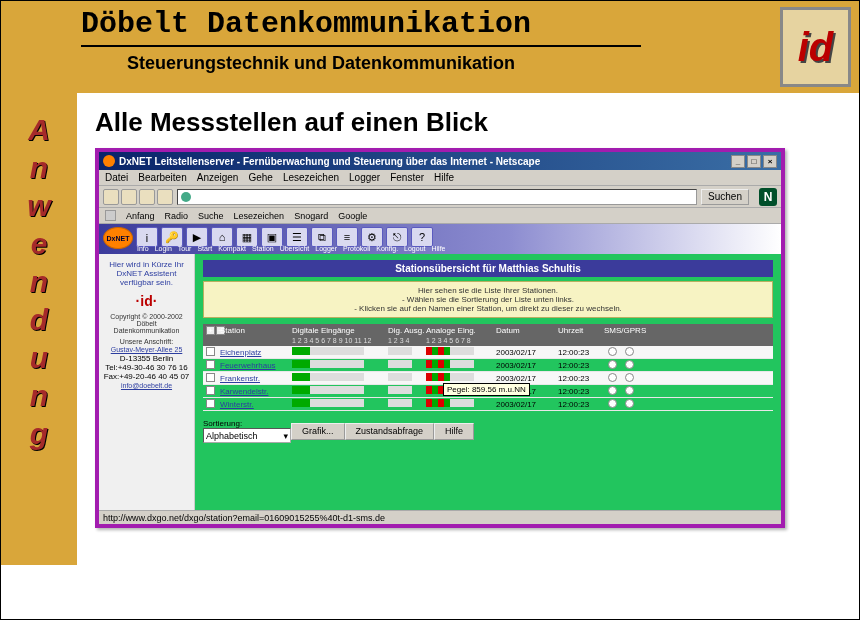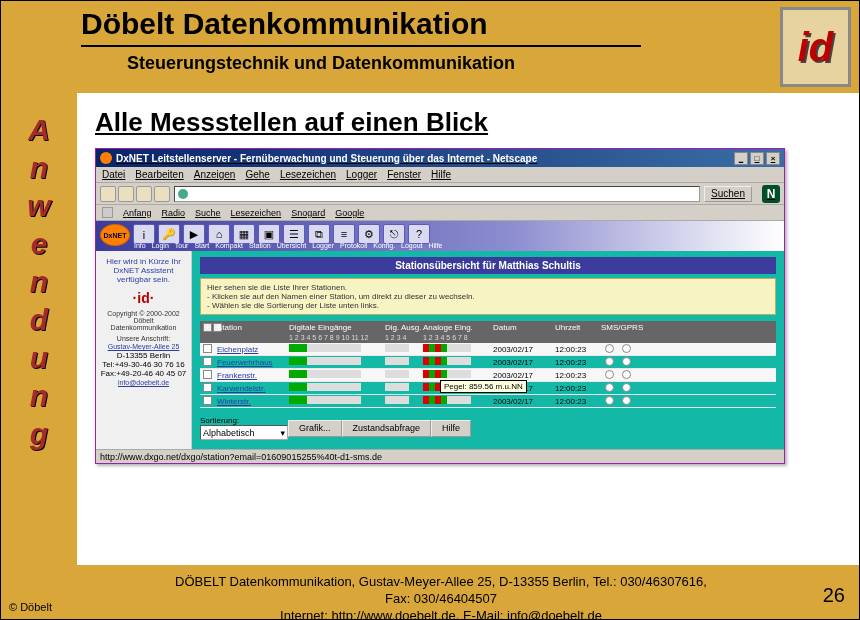--- a/index.html
+++ b/index.html
@@ -1,29 +1,29 @@
 <!DOCTYPE html>
 <html><head>
 <meta charset="utf-8">
 <style>
   * { box-sizing: border-box; margin: 0; padding: 0; }
   body { width: 860px; height: 620px; font-family: Arial, sans-serif; background: #fff; overflow: hidden; }
   .slide { width: 860px; height: 620px; position: relative; background: #fff; border: 1px solid #000; }
   .header-bar { position: absolute; top: 0; left: 0; right: 0; height: 92px; background: #d9a63a; }
   .title-area { position: absolute; top: 6px; left: 80px; width: 640px; }
-  .main-title { font-size: 30px; font-weight: bold; color: #000; font-family: Liberation Sans, sans-serif; }
+  .main-title { font-size: 30px; font-weight: bold; color: #000; font-family: Liberation Mono, monospace; }
   .title-rule { border: 0; border-top: 2px solid #000; margin-top: 4px; width: 560px; }
   .subtitle { font-size: 18px; font-weight: bold; color: #000; margin-top: 6px; margin-left: 46px; }
   .logo-box { position: absolute; top: 6px; right: 8px; width: 71px; height: 80px; background: #e6d3a0; border: 3px solid #888; display: flex; align-items: center; justify-content: center; }
   .logo-box .id-logo { font-size: 40px; font-weight: bold; color: #b00; font-style: italic; text-shadow: 2px 2px 0 #444; }
   .sidebar { position: absolute; top: 92px; left: 0; width: 76px; bottom: 54px; background: #d9a63a; display: flex; flex-direction: column; align-items: center; padding-top: 18px; }
   .sidebar .vlabel { font-size: 30px; font-weight: bold; font-style: italic; color: #a52a2a; line-height: 38px; text-shadow: 1px 1px 0 #000; }
-  .content { position: absolute; top: 92px; left: 76px; right: 0; bottom: 54px; background: #fff; padding: 14px 18px 24px 18px; text-decoration: underline; }
+  .content { position: absolute; top: 92px; left: 76px; right: 0; bottom: 54px; background: #fff; padding: 14px 18px 24px 18px; }
   .content-title { font-size: 26px; font-weight: bold; color: #000; margin-bottom: 10px; }
-  .browser-frame { width: 690px; height: 316px; border: 1px solid #a21caf; background: #d4d0c8; position: relative; font-size: 9px; box-shadow: 2px 2px 3px rgba(0,0,0,0.3); margin-top: 7px; }
+  .browser-frame { width: 690px; height: 380px; border: 4px solid #a21caf; background: #d4d0c8; position: relative; font-size: 9px; box-shadow: 2px 2px 3px rgba(0,0,0,0.3); margin-top: 7px; }
   .win-titlebar { height: 18px; background: linear-gradient(to right, #0a246a, #3a6ea5); color: #fff; display: flex; align-items: center; padding: 0 4px; font-size: 10px; font-weight: bold; }
   .win-titlebar .ico { width: 12px; height: 12px; background: #ff8000; border-radius: 50%; margin-right: 4px; display:inline-block;}
   .win-titlebar .spacer { flex: 1; }
   .win-btn { width: 14px; height: 13px; background: #d4d0c8; border: 1px solid #888; margin-left: 2px; font-size: 8px; line-height: 11px; text-align: center; color:#000;}
   .menu-bar { height: 16px; background: #d4d0c8; display: flex; align-items: center; padding: 0 6px; gap: 10px; border-bottom: 1px solid #aaa; }
   .menu-bar span { font-size: 10px; }
   .addr-bar { height: 22px; background: #d4d0c8; display: flex; align-items: center; padding: 2px 4px; gap: 4px; border-bottom: 1px solid #aaa; }
   .addr-nav { display:flex; gap:2px; }
   .addr-nav .nbtn { width:16px; height:16px; background:#eadfbf; border:1px solid #999; border-radius:2px; }
   .addr-input { flex: 1; height: 16px; background: #fff; border: 1px inset #999; font-size: 9px; padding: 0 3px; display:flex; align-items:center; }
@@ -33,30 +33,30 @@
   .link-bar { height: 16px; background: #d4d0c8; display: flex; align-items: center; padding: 0 6px; gap: 10px; border-bottom: 1px solid #aaa; font-size:9px; }
   .link-bar .tb-ico { width:11px; height:11px; background:#ccc; border:1px solid #999; display:inline-block;}
   .viewport { position: absolute; top: 72px; left: 0; right: 0; bottom: 14px; background: #fff; display: flex; }
   
   .statusbar { position:absolute; bottom:0; left:0; right:0; height:14px; background:#d4d0c8; border-top:1px solid #aaa; font-size:9px; padding:0 4px; display:flex; align-items:center;}
   .app { width:100%; height:100%; display:flex; flex-direction:column; }
   .app-top { height:30px; background:linear-gradient(to right,#3b3b9b,#8c8cd0 60%,#fff); display:flex; align-items:flex-start; padding:3px 4px 0 4px; gap:3px; position:relative;}
   .app-logo { width:30px; height:22px; background:#ff8000; border-radius:50%; color:#003; font-size:7px; font-weight:bold; display:flex; align-items:center; justify-content:center; border:1px solid #c60;}
   .app-ico { width:22px; height:20px; border:1px solid #5a5ac0; background:#d9d9f0; border-radius:2px; display:flex; align-items:center; justify-content:center; font-size:11px;}
   .app-labels { position:absolute; bottom:0; left:38px; right:4px; height:9px; color:#fff; font-size:7px; display:flex; gap:6px;}
-  .app-body { flex:1; display:flex; background:#14b8a6;}
+  .app-body { flex:1; display:flex; background:#22c55e;}
   .dx-side { width:96px; background:#f0f0f0; border-right:1px solid #ccc; padding:6px 4px; font-size:8px; text-align:center; }
   .dx-side .assist { color:#2c3da0; font-size:8px; margin-bottom:6px;}
   .dx-side .cid { font-size:14px; color:#b00; font-weight:bold; margin:4px 0;}
   .dx-side .copy { font-size:7px; color:#333; margin-bottom:4px;}
   .dx-side .addr-h { font-size:7px; color:#333;}
   .dx-side a { color:#2c3da0; text-decoration:underline; font-size:7px;}
   .dx-main { flex:1; padding:6px 8px; }
   .panel-title { background:#3b3b9b; color:#fff; font-size:10px; font-weight:bold; text-align:center; padding:3px 0; }
-  .info-box { background:#f7f3c3; border:1px solid #b8b060; font-size:8px; padding:4px 6px; margin:4px 0 6px 0; color:#333;}
+  .info-box { background:#f7f3c3; border:1px solid #b8b060; font-size:8px; padding:4px 6px; margin:4px 0 6px 0; color:#333;text-align:center;}
   .grid-head { background:#666; color:#fff; font-size:8px; display:flex; padding:2px 3px; gap:0;}
   .grid-head2 { background:#666; color:#ddd; font-size:7px; display:flex; padding:0 3px 2px 3px;}
   .col-chk{width:14px;} .col-st{width:72px;} .col-de{width:96px;} .col-da{width:38px;} .col-ae{width:70px;} .col-dt{width:62px;} .col-ut{width:46px;} .col-sg{width:50px;}
   .grid-row { display:flex; font-size:8px; padding:1px 3px; border-bottom:1px solid #e8e8e8; align-items:center; height:13px;}
   .grid-row:nth-child(odd){background:#f7f7f7;}
   .chk { width:9px; height:9px; border:1px solid #888; background:#fff; display:inline-block;}
   .station-link{color:#2c3da0; text-decoration:underline;}
   .leds { display:inline-flex; gap:0;}
   .led { width:6px; height:8px; display:inline-block;}
   .led.g{background:#0a0;} .led.r{background:#d00;} .led.off{background:#ddd;}
@@ -187,22 +187,22 @@
               <a>Gustav-Meyer-Allee 25</a><br>
               <span>D-13355 Berlin</span><br>
               <span>Tel:+49-30-46 30 76 16</span><br>
               <span>Fax:+49-20-46 40 45 07</span><br>
               <a>info@doebelt.de</a>
             </div>
             <div class="dx-main">
               <div class="panel-title">Stationsübersicht für Matthias Schultis</div>
               <div class="info-box" id="infobox">
                   <div>Hier sehen sie die Liste Ihrer Stationen.</div>
+                  <div>- Wählen sie die Sortierung der Liste unten links.</div>
                   <div>- Klicken sie auf den Namen einer Station, um direkt zu dieser zu wechseln.</div>
-                  <div>- Wählen sie die Sortierung der Liste unten links.</div>
                 </div>
               <div class="grid-head">
                 <div class="col-chk"><span class="plusminus">
                       <span class="pm">+</span>
                       <span class="pm">−</span>
                     </span></div>
                 <div class="col-st">Station</div>
                 <div class="col-de">Digitale Eingänge</div>
                 <div class="col-da">Dig. Ausg.</div>
                 <div class="col-ae">Analoge Eing.</div>
@@ -423,21 +423,13 @@
             </div>
           </div>
         </div>
       </div>
       <div class="statusbar">
         <span>http://www.dxgo.net/dxgo/station?email=01609015255%40t-d1-sms.de</span>
       </div>
     </div>
   </div>
 
-  <div class="footer-bar">
-    <div class="footer-text">
-      <span>DÖBELT Datenkommunikation, Gustav-Meyer-Allee 25, D-13355 Berlin, Tel.: 030/46307616, Fax: 030/46404507</span><br>
-      <span>Internet: http://www.doebelt.de, E-Mail: info@doebelt.de</span>
-    </div>
-    <div class="page-num">26</div>
-    <div class="copyright">© Döbelt</div>
-  </div>
 </div>
 
 </body></html>

